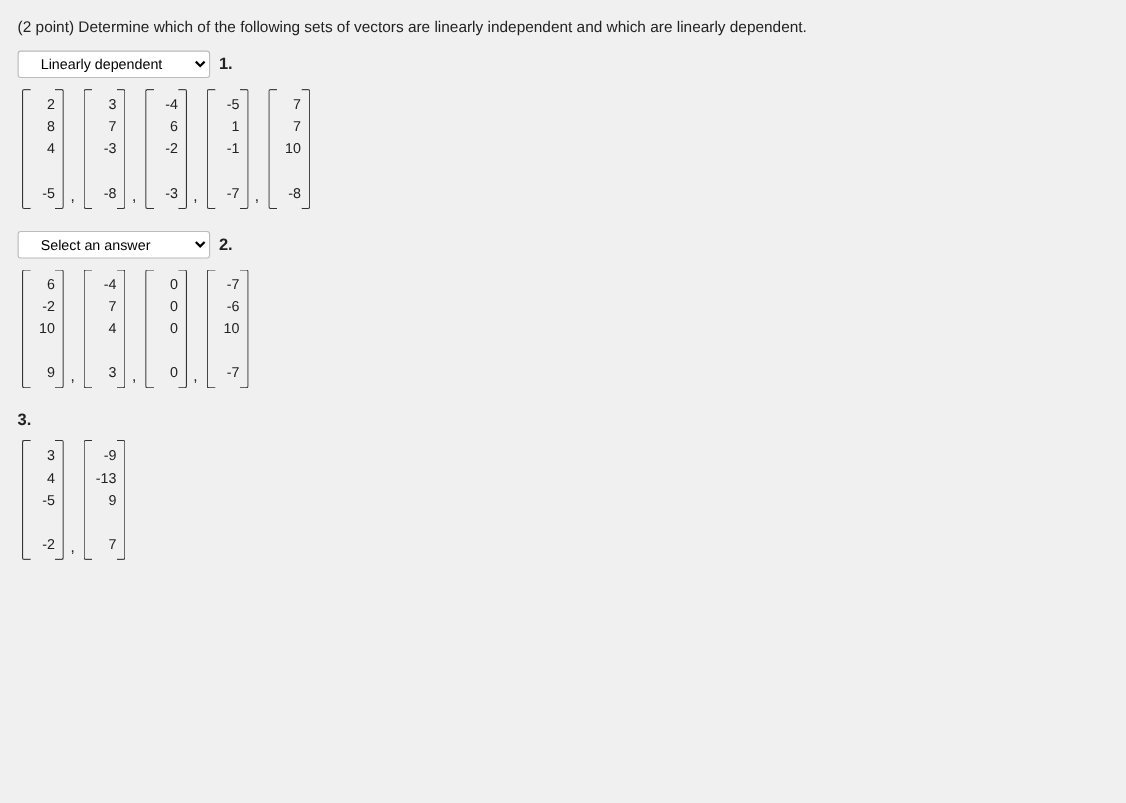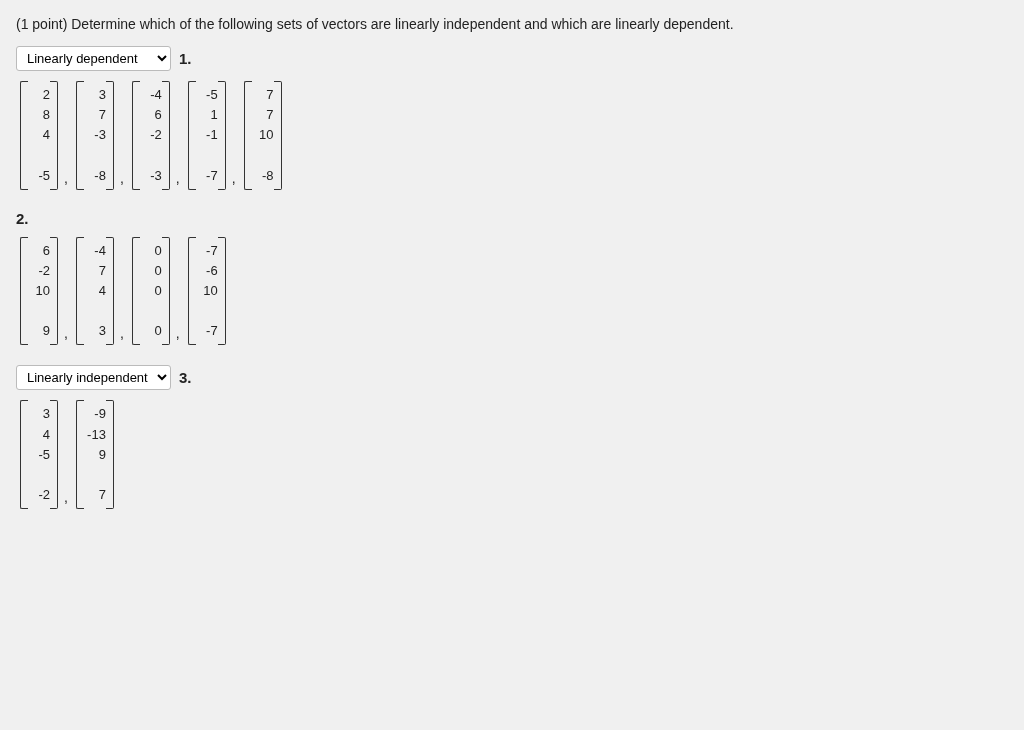--- a/index.html
+++ b/index.html
@@ -20,21 +20,21 @@
       align-items: center;
       margin-bottom: 10px;
       gap: 8px;
     }
     .answer-label {
       font-weight: bold;
       font-size: 15px;
     }
     select.answer-select {
       appearance: auto;
-      padding: 3px 6px;
+      padding: 3px 16px;
       font-size: 13px;
       background: #fff;
       border: 1px solid #bbb;
       border-radius: 3px;
       cursor: pointer;
       min-width: 140px;
     }
     .vectors-row {
       display: flex;
       align-items: flex-start;
@@ -84,21 +84,21 @@
       padding-bottom: 4px;
       padding-right: 2px;
     }
     .section {
       margin-bottom: 20px;
     }
   </style>
 </head>
 <body>
 
-<div class="question-header">(1 point) Determine which of the following sets of vectors are linearly independent and which are linearly dependent.</div>
+<div class="question-header">(2 point) Determine which of the following sets of vectors are linearly independent and which are linearly dependent.</div>
 
 <div class="section">
   <div class="answer-row">
     <select class="answer-select">
       <option>Select an answer</option>
       <option selected="">Linearly dependent</option>
       <option>Linearly independent</option>
     </select>
     <span class="answer-label">1.</span>
   </div>
@@ -145,20 +145,25 @@
       <span class="val">7</span>
       <span class="val">10</span>
       <span class="val">&nbsp;</span>
       <span class="val">-8</span>
     </div>
   </div>
 </div>
 
 <div class="section">
   <div class="answer-row">
+    <select class="answer-select">
+      <option selected="">Select an answer</option>
+      <option>Linearly independent</option>
+      <option>Linearly dependent</option>
+    </select>
     <span class="answer-label">2.</span>
   </div>
   <div class="vectors-row">
 
     <div class="matrix">
       <span class="val">6</span>
       <span class="val">-2</span>
       <span class="val">10</span>
       <span class="val">&nbsp;</span>
       <span class="val">9</span>
@@ -188,25 +193,20 @@
       <span class="val">-6</span>
       <span class="val">10</span>
       <span class="val">&nbsp;</span>
       <span class="val">-7</span>
     </div>
   </div>
 </div>
 
 <div class="section">
   <div class="answer-row">
-    <select class="answer-select">
-      <option>Select an answer</option>
-      <option selected="">Linearly independent</option>
-      <option>Linearly dependent</option>
-    </select>
     <span class="answer-label">3.</span>
   </div>
   <div class="vectors-row">
 
     <div class="matrix">
       <span class="val">3</span>
       <span class="val">4</span>
       <span class="val">-5</span>
       <span class="val">&nbsp;</span>
       <span class="val">-2</span>

